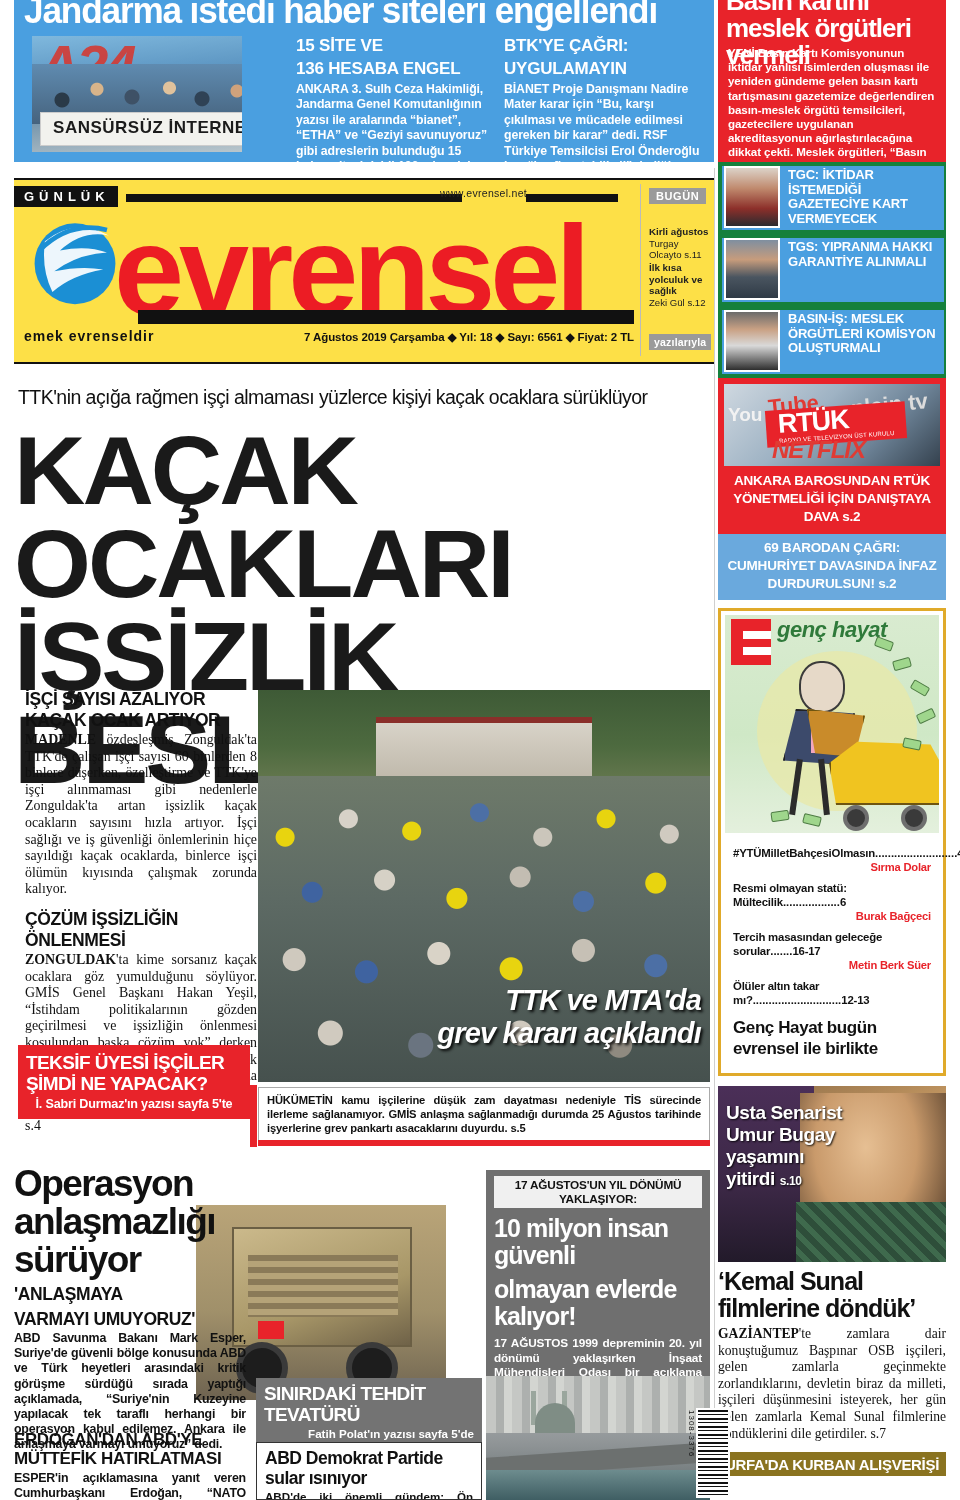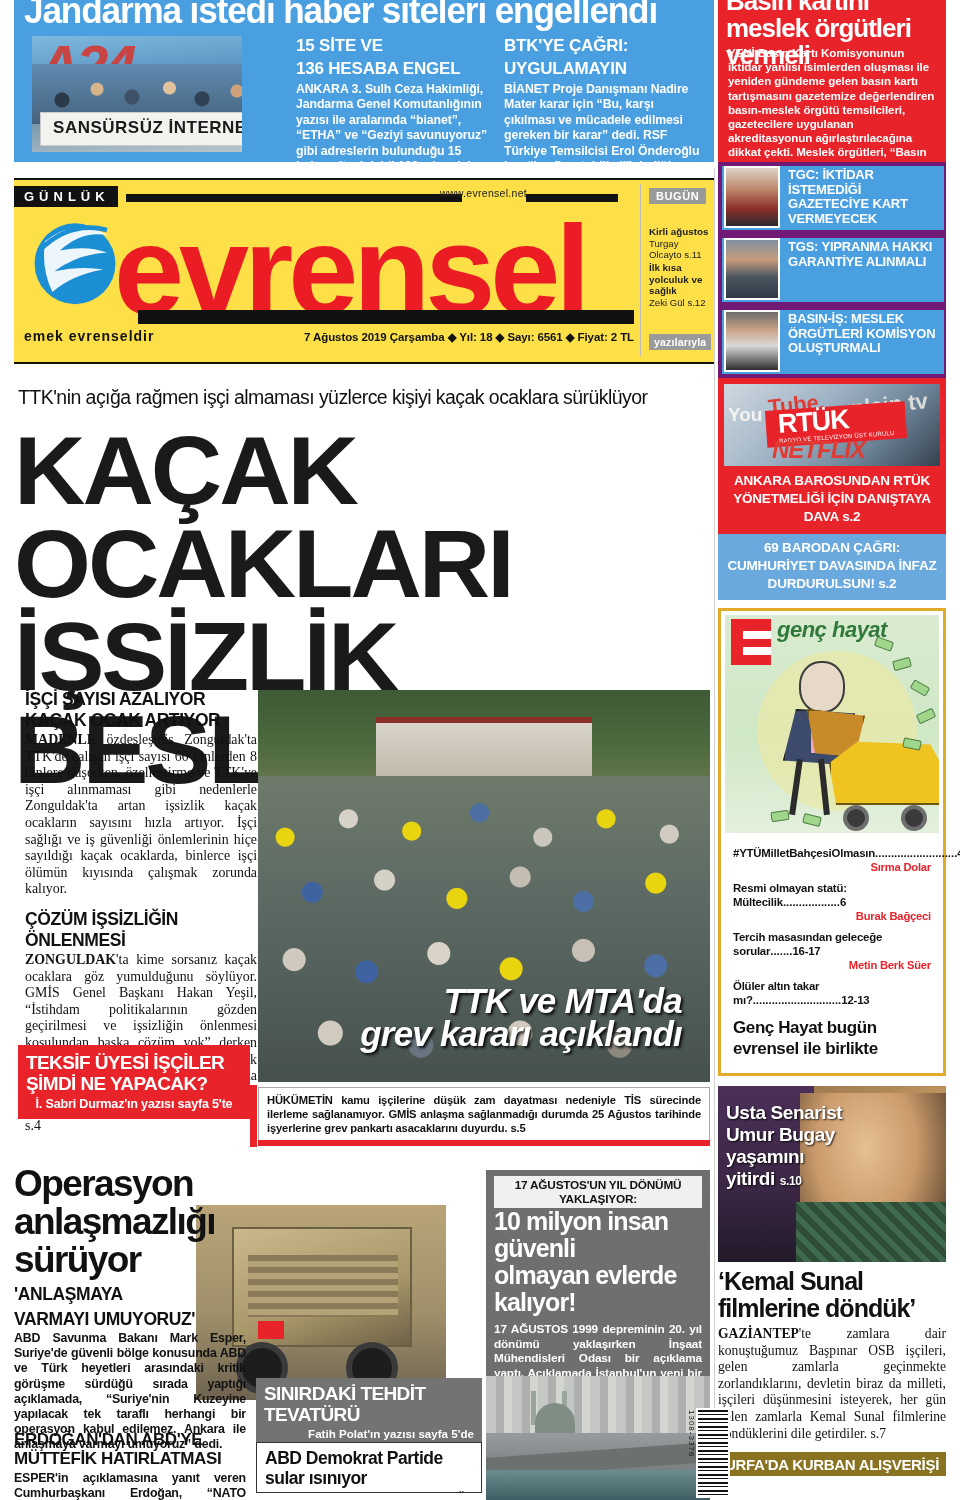--- a/index.html
+++ b/index.html
@@ -127,21 +127,21 @@
   .bugun-i1 { top:42px; }
   .bugun-i2 { top:78px; }
   .yaziariyla {
     position:absolute; left:8px; bottom:6px; background:#9a9a9a; color:#fff;
     font-size:10.5px; font-weight:bold; padding:2px 5px; letter-spacing:.2px;
   }
 
   
   .rcol { position:absolute; left:718px; top:162px; width:228px; }
   .qbox {
-    position:relative; background:#701a75; padding:5px 4px; height:72px;
+    position:relative; background:#15803d; padding:5px 4px; height:72px;
   }
   .qbox .inner {
     position:absolute; left:4px; top:4px; right:2px; bottom:4px;
     background:#4a9fe0;
   }
   .qbox .face {
     position:absolute; left:6px; top:4px; width:56px; height:62px;
     border:2px solid #fff; overflow:hidden;
   }
   .face.f1 { background:linear-gradient(180deg,#dcd3c9 0%,#c08a6e 35%,#8c2f2a 70%,#2b2b30 100%); }
@@ -380,21 +380,21 @@
       radial-gradient(circle at 72% 57%,#c6c0b5 11px,transparent 12px),
       radial-gradient(circle at 88% 62%,#4c6fa5 11px,transparent 12px),
       radial-gradient(circle at 16% 84%,#d0cabf 12px,transparent 13px),
       radial-gradient(circle at 36% 88%,#6a7480 12px,transparent 13px),
       radial-gradient(circle at 58% 84%,#cfc9be 12px,transparent 13px),
       radial-gradient(circle at 80% 88%,#8f8a80 12px,transparent 13px),
       linear-gradient(180deg,#6e7a6a 0%,#5d6a64 40%,#46514e 100%);
   }
   .mp-cap {
     position:absolute; left:0; right:0; bottom:32px; text-align:right;
-    padding-right:28px; color:#fff; font-size:35px; font-weight:bold;
+    padding-right:9px; color:#fff; font-size:29px; font-weight:bold;
     line-height:33px; letter-spacing:-.8px; text-shadow:2px 2px 3px rgba(0,0,0,.9);
     font-style:italic;
   }
   .photo-caption {
     position:absolute; left:258px; top:1087px; width:452px;
     border:1px solid #aaa; background:#fff; padding:5px 8px 6px 8px;
   }
   .photo-caption p {
     font-size:11.2px; line-height:14px; font-weight:bold; color:#111;
     text-align:justify; letter-spacing:-.15px;
@@ -453,36 +453,36 @@
 
   .sinirdaki {
     position:absolute; left:256px; top:1378px; width:226px; background:#737373;
     color:#fff; padding:5px 8px 7px 8px;
   }
   .sinirdaki h4 { font-size:19px; font-weight:bold; letter-spacing:-.6px; line-height:21px; }
   .sinirdaki p { font-size:11.6px; font-weight:bold; text-align:right; margin-top:2px; }
 
   .abddem {
     position:absolute; left:256px; top:1442px; width:226px;
-    border:1px solid #333; padding:5px 8px 6px 8px; background:#fff; height:51px; overflow:hidden;
+    border:1px solid #333; padding:5px 8px 6px 8px; background:#fff; height:58px; overflow:hidden;
   }
   .abddem h4 { font-size:17.5px; font-weight:bold; color:#111; letter-spacing:-.5px; line-height:20px; }
   .abddem p { margin-top:2px; font-size:11.6px; font-weight:bold; line-height:14px; color:#111; text-align:justify; }
 
   
   .agu {
     position:absolute; left:486px; top:1170px; width:224px; background:#6f6f6f;
     padding:6px 8px 8px 8px; color:#fff;
   }
   .agu .tag {
     background:#f0f0f0; color:#111; font-size:11.8px; font-weight:bold;
     padding:2px 4px; letter-spacing:-.2px; text-align:center;
   }
   .agu h2 {
-    margin-top:0; font-size:25px; font-weight:bold; line-height:27px;
+    margin-top:7px; font-size:25px; font-weight:bold; line-height:27px;
     letter-spacing:-.9px;
   }
   .agu p {
     margin-top:6px; font-size:11.8px; font-weight:bold; line-height:14.6px;
     text-align:justify; letter-spacing:-.15px;
   }
 
   .cityphoto {
     position:absolute; left:486px; top:1376px; width:224px; height:124px;
     overflow:hidden; background:linear-gradient(180deg,#b9bcbd 0%,#8f9496 55%,#5f6a6b 100%);

